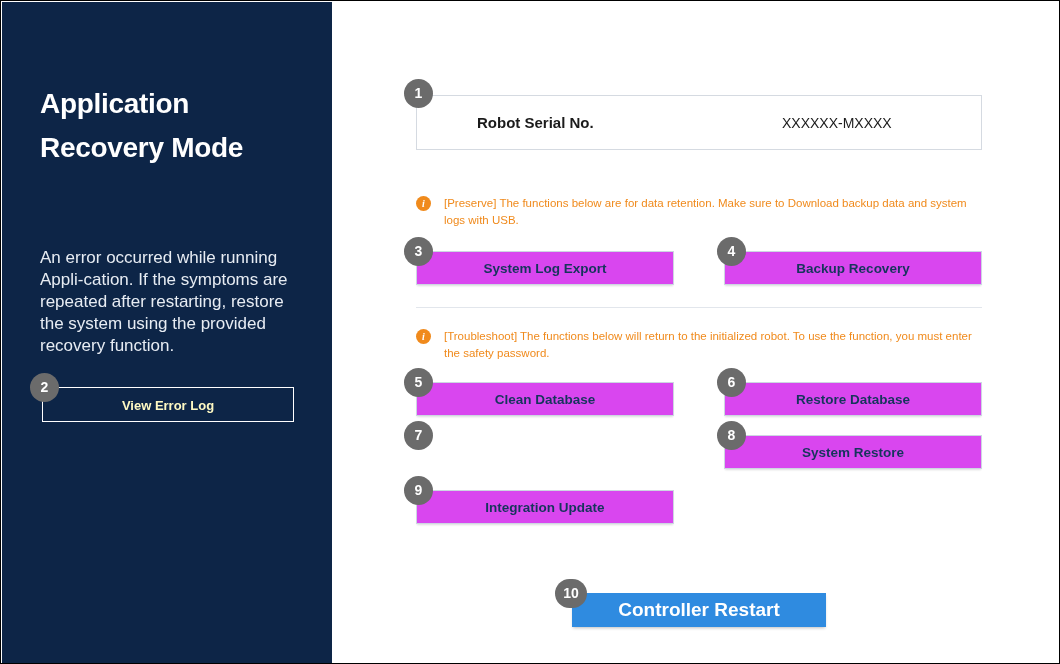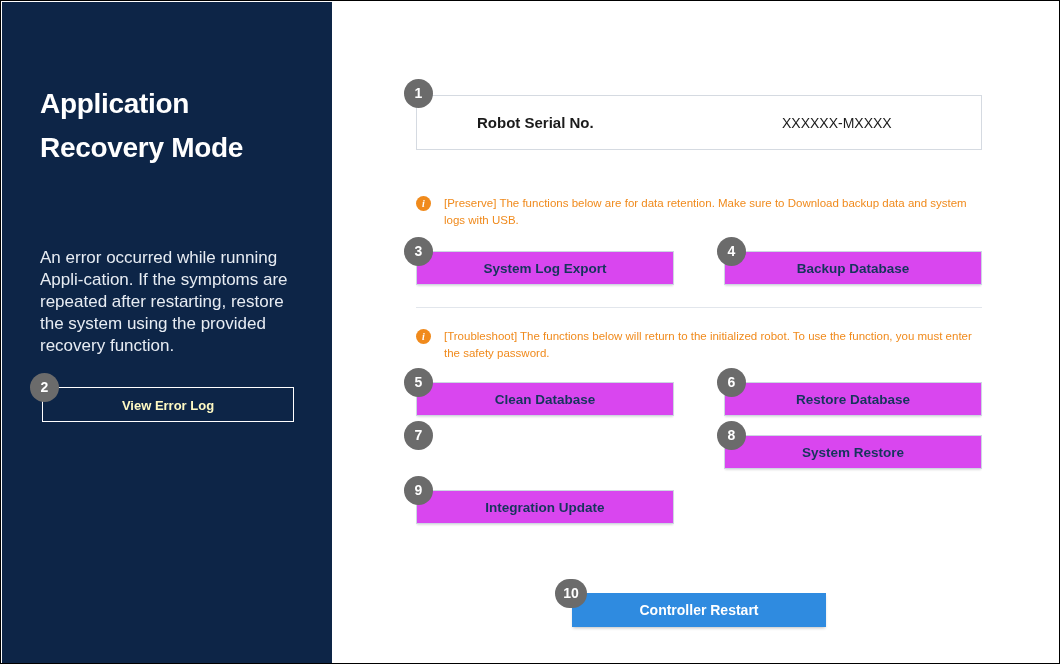--- a/index.html
+++ b/index.html
@@ -170,21 +170,21 @@
 
   #btn-restart {
     position: absolute;
     left: 240px;
     top: 591px;
     width: 254px;
     height: 34px;
     background: #2f8be0;
     border: none;
     color: #ffffff;
-    font-size: 14px;
+    font-size: 19px;
     font-weight: bold;
     line-height: 34px;
     text-align: center;
     box-sizing: border-box;
     box-shadow: 0 2px 3px -1px rgba(0,0,0,0.25);
     cursor: pointer;
   }
 
   
   .badge {
@@ -218,21 +218,21 @@
       <span id="serial-label">Robot Serial No.</span>
       <span id="serial-value">XXXXXX-MXXXX</span>
     </div>
 
     <div class="note" id="note-preserve">
       <span class="info-icon">i</span>
       <span class="note-text">[Preserve] The functions below are for data retention. Make sure to Download backup data and system logs with USB.</span>
     </div>
 
     <div class="action-btn col-left row1">System Log Export</div>
-    <div class="action-btn col-right row1">Backup Database</div>
+    <div class="action-btn col-right row1">Backup Recovery</div>
 
     <div id="divider"></div>
 
     <div class="note" id="note-trouble">
       <span class="info-icon">i</span>
       <span class="note-text">[Troubleshoot] The functions below will return to the initialized robot. To use the function, you must enter the safety password.</span>
     </div>
 
     <div class="action-btn col-left row2">Clean Database</div>
     <div class="action-btn col-right row2">Restore Database</div>

